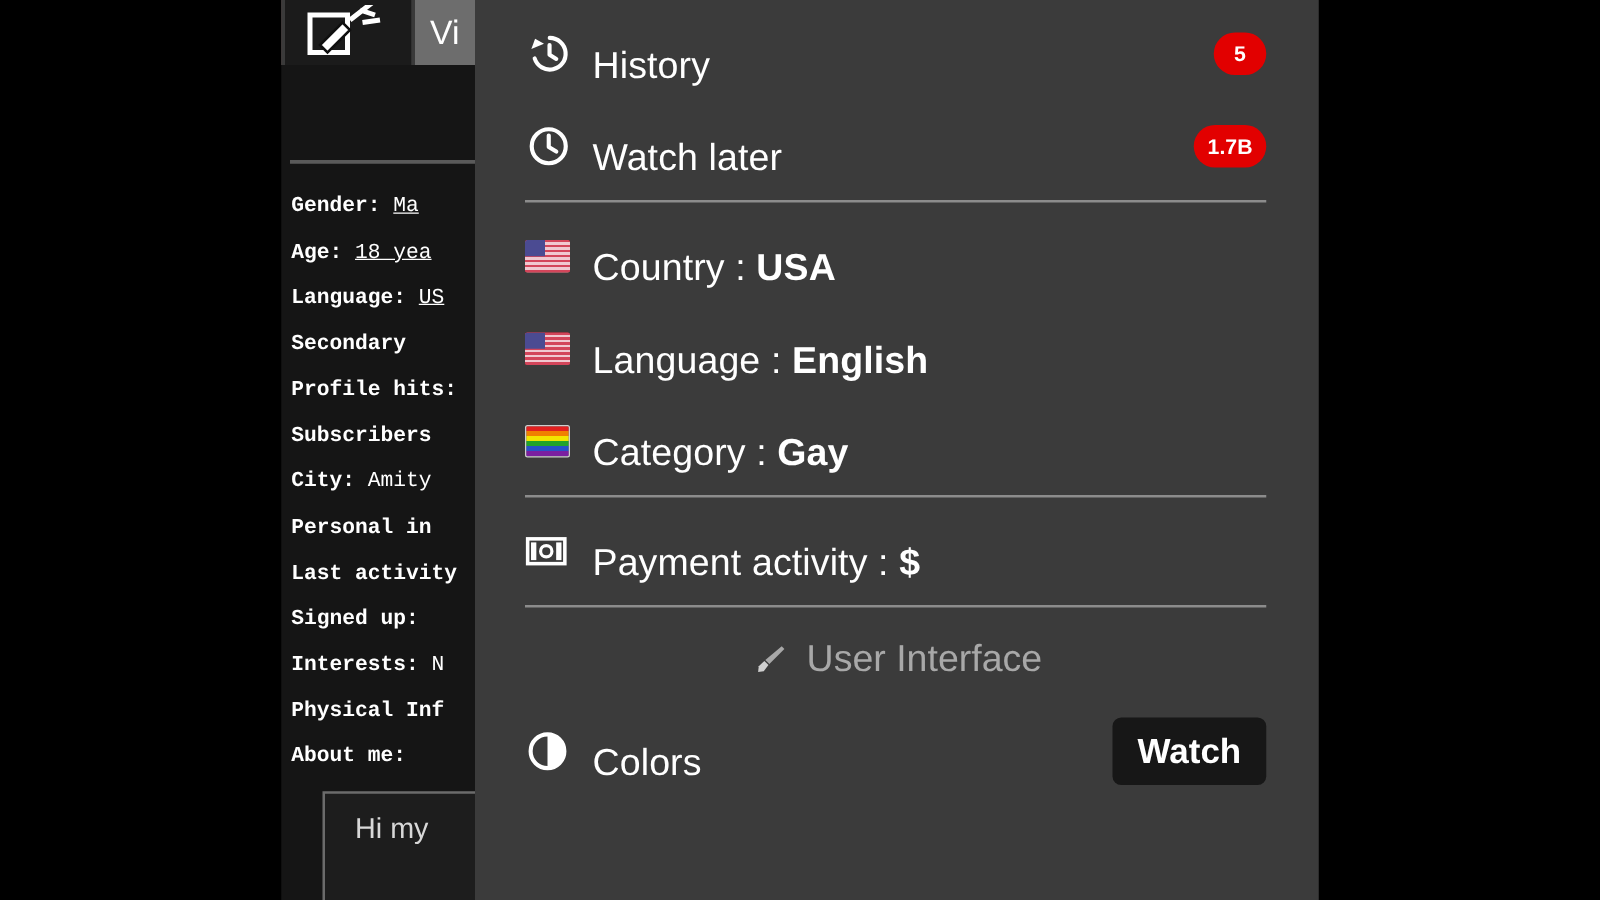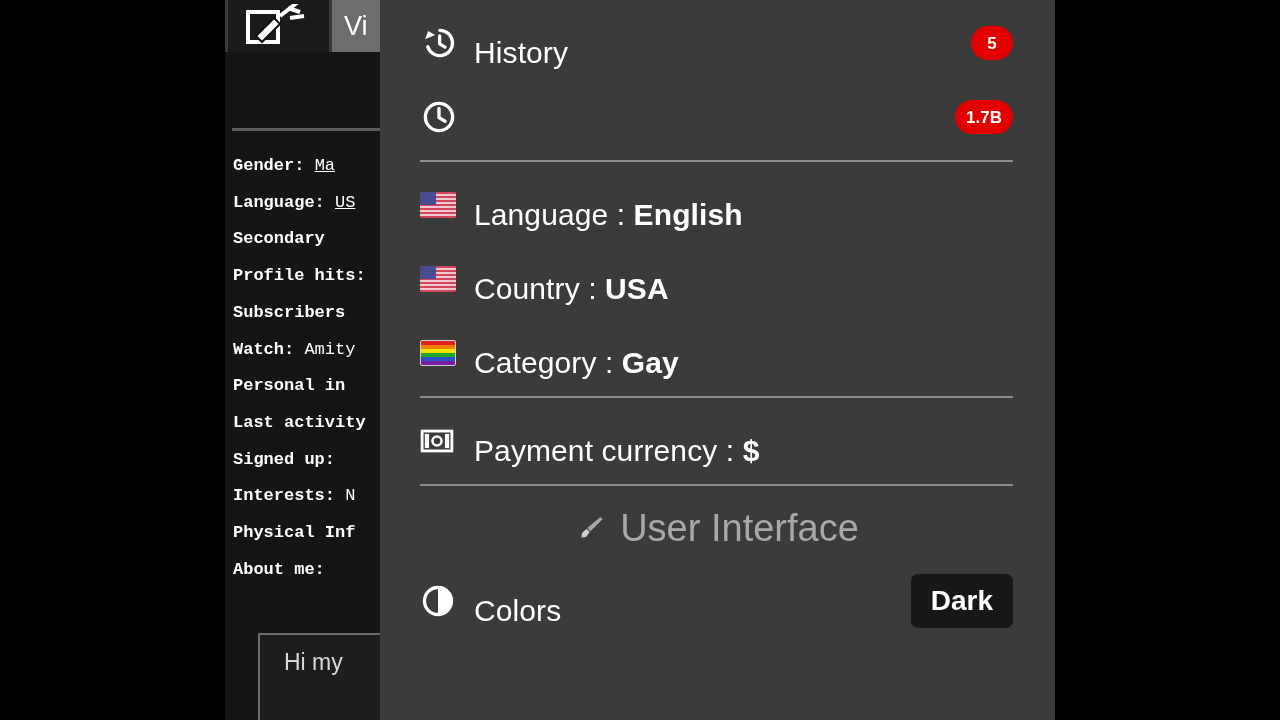--- a/index.html
+++ b/index.html
@@ -158,21 +158,21 @@
     background: #8c8c8c;
     margin: 6px 42px 6px 40px;
   }
 
   .section-heading {
     display: flex;
     align-items: center;
     justify-content: center;
     height: 72px;
     color: #a8a8a8;
-    font-size: 38px;
+    font-size: 30px;
     gap: 14px;
   }
 
   .dark-btn {
     position: absolute;
     right: 42px;
     top: 50%;
     transform: translateY(-50%);
     background: #171717;
     color: #ffffff;
@@ -247,28 +247,32 @@
   </div>
 
   <div id="tab-underline"></div>
 
   <div id="profile-fields">
     <div class="row">
       <span>Gender:</span>
       <span class="lnk">Ma</span>
     </div>
     <div class="row">
+      <span>Age:</span>
+      <span class="lnk">18 yea</span>
+    </div>
+    <div class="row">
       <span>Language:</span>
       <span class="lnk">US</span>
     </div>
     <div class="row">Secondary</div>
     <div class="row">Profile hits:</div>
     <div class="row">Subscribers</div>
     <div class="row">
-      <span>Watch:</span>
+      <span>City:</span>
       <span class="val">Amity</span>
     </div>
     <div class="row">Personal in</div>
     <div class="row">Last activity</div>
     <div class="row">Signed up:</div>
     <div class="row">
       <span>Interests:</span>
       <span class="val">N</span>
     </div>
     <div class="row">Physical Inf</div>
@@ -292,41 +296,42 @@
     <span class="badge">5</span>
   </div>
 
   <div class="menu-row">
     <span class="icon-slot">
       <svg class="icon-svg" width="38" height="38" viewBox="0 0 24 24">
         <circle cx="12" cy="12" r="8.6" fill="none" stroke="#ffffff" stroke-width="2.1"></circle>
         <path d="M12 6.6 v5.8 l3.8 2.3" fill="none" stroke="#ffffff" stroke-width="2.1" stroke-linecap="round" stroke-linejoin="round"></path>
       </svg>
     </span>
+    <span class="menu-label">Watch later</span>
     <span class="badge">1.7B</span>
   </div>
 
 
   <div class="divider"></div>
+
+  <div class="menu-row">
+    <span class="icon-slot">
+      <span class="flag us"></span>
+    </span>
+    <span class="menu-label">
+      <span>Country : </span><span class="strong">USA</span>
+    </span>
+  </div>
 
   <div class="menu-row">
     <span class="icon-slot">
       <span class="flag us"></span>
     </span>
     <span class="menu-label">
       <span>Language : </span><span class="strong">English</span>
-    </span>
-  </div>
-
-  <div class="menu-row">
-    <span class="icon-slot">
-      <span class="flag us"></span>
-    </span>
-    <span class="menu-label">
-      <span>Country : </span><span class="strong">USA</span>
     </span>
   </div>
 
   <div class="menu-row">
     <span class="icon-slot">
       <span class="flag pride"></span>
     </span>
     <span class="menu-label">
       <span>Category : </span><span class="strong">Gay</span>
     </span>
@@ -337,21 +342,21 @@
   <div class="menu-row">
     <span class="icon-slot">
       <svg class="icon-svg" width="34" height="34" viewBox="0 0 24 20">
         <rect x="1.5" y="3" width="21" height="14" fill="none" stroke="#ffffff" stroke-width="2"></rect>
         <circle cx="12" cy="10" r="3.2" fill="none" stroke="#ffffff" stroke-width="1.8"></circle>
         <rect x="3.4" y="5" width="3" height="10" fill="#ffffff"></rect>
         <rect x="17.6" y="5" width="3" height="10" fill="#ffffff"></rect>
       </svg>
     </span>
     <span class="menu-label">
-      <span>Payment currency : </span><span class="strong">$</span>
+      <span>Payment activity : </span><span class="strong">$</span>
     </span>
   </div>
 
   <div class="divider"></div>
 
   <div class="section-heading">
     <span>
       <svg class="icon-svg" width="30" height="30" viewBox="0 0 24 24">
         <path d="M19.5 3.2 L21.2 4.9 L11.6 14.6 L9.0 12.0 Z" fill="#a8a8a8"></path>
         <path d="M8.4 12.6 L11.0 15.2 L8.0 19.2 L4.4 19.6 L4.8 16.0 Z" fill="#cfcfcf"></path>
@@ -361,16 +366,16 @@
   </div>
 
   <div class="menu-row">
     <span class="icon-slot">
       <svg class="icon-svg" width="36" height="36" viewBox="0 0 24 24">
         <circle cx="12" cy="12" r="9" fill="none" stroke="#ffffff" stroke-width="2.2"></circle>
         <path d="M12 3.2 A8.8 8.8 0 0 1 12 20.8 Z" fill="#ffffff"></path>
       </svg>
     </span>
     <span class="menu-label">Colors</span>
-    <button class="dark-btn">Dark</button>
+    <button class="dark-btn">Watch</button>
   </div>
 
 </div>
 
 </body></html>

